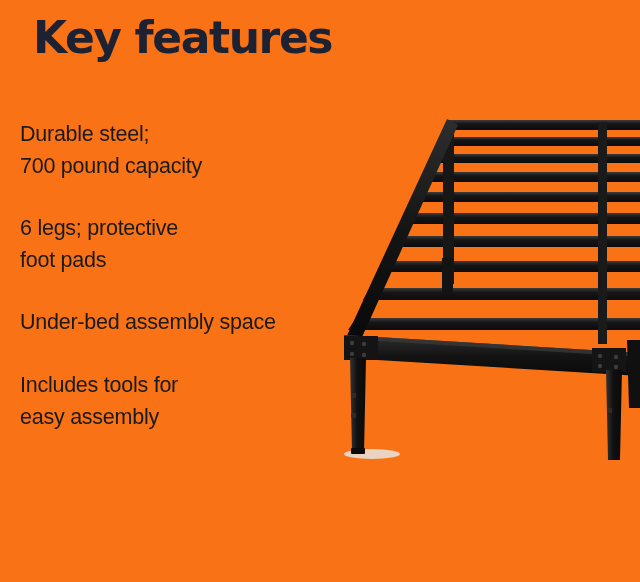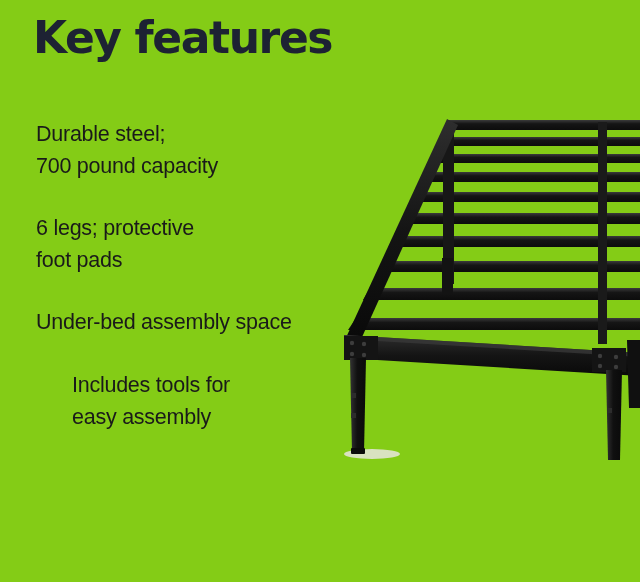--- a/index.html
+++ b/index.html
@@ -11,55 +11,55 @@
     height: 582px;
     background: #f4f3ee;
     font-family: "Liberation Sans", sans-serif;
     overflow: hidden;
     position: relative;
   }
 
   #page {
     position: absolute;
     inset: 0;
-    background: #84cc16;
+    background: #f97316;
   }
 
   
   #title {
     position: absolute;
     left: 33px;
     top: 13px;
     font-family: "DejaVu Sans", sans-serif;
     font-size: 44px;
     font-weight: 700;
     letter-spacing: -1.4px;
     color: #1d2233;
     line-height: 1.12;
     white-space: nowrap;
   }
 
   
   #features {
     position: absolute;
-    left: 36px;
+    left: 20px;
     top: 119px;
     width: 300px;
   }
   .feature {
     font-family: "Liberation Sans", sans-serif;
     font-size: 21.5px;
     font-weight: 400;
     color: #1a1a1a;
     line-height: 1.47;
     letter-spacing: -0.25px;
     margin-bottom: 31px;
     white-space: pre-line;
   }
-  .feature:last-child { margin-bottom: 0; margin-left: 36px; }
+  .feature:last-child { margin-bottom: 0; }
 
   
   #bed-frame {
     position: absolute;
     left: 330px;
     top: 108px;
     width: 310px;
     height: 352px;
   }
   #bed-frame svg { display: block; }

